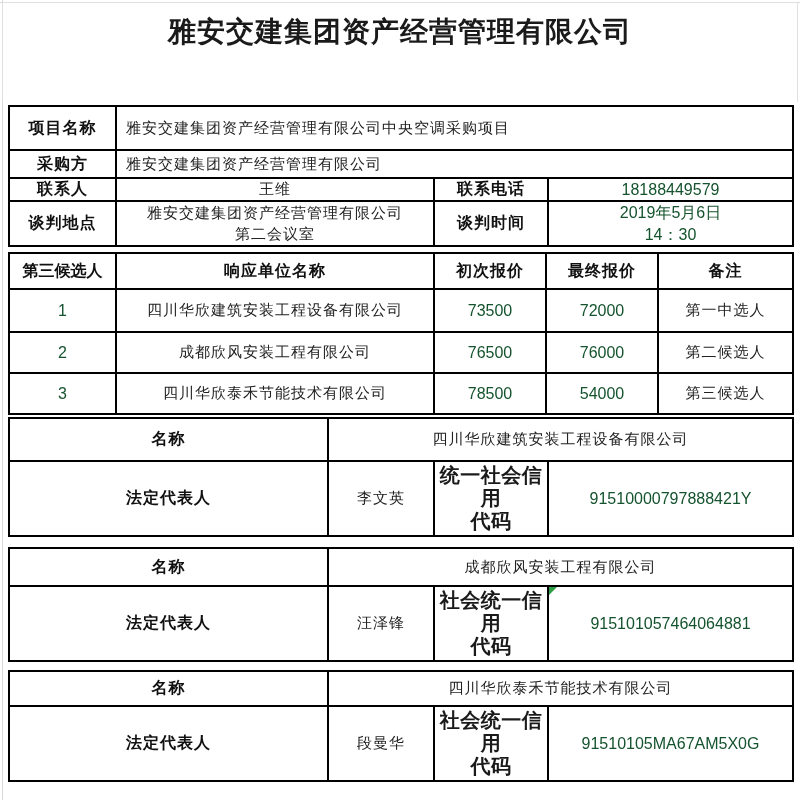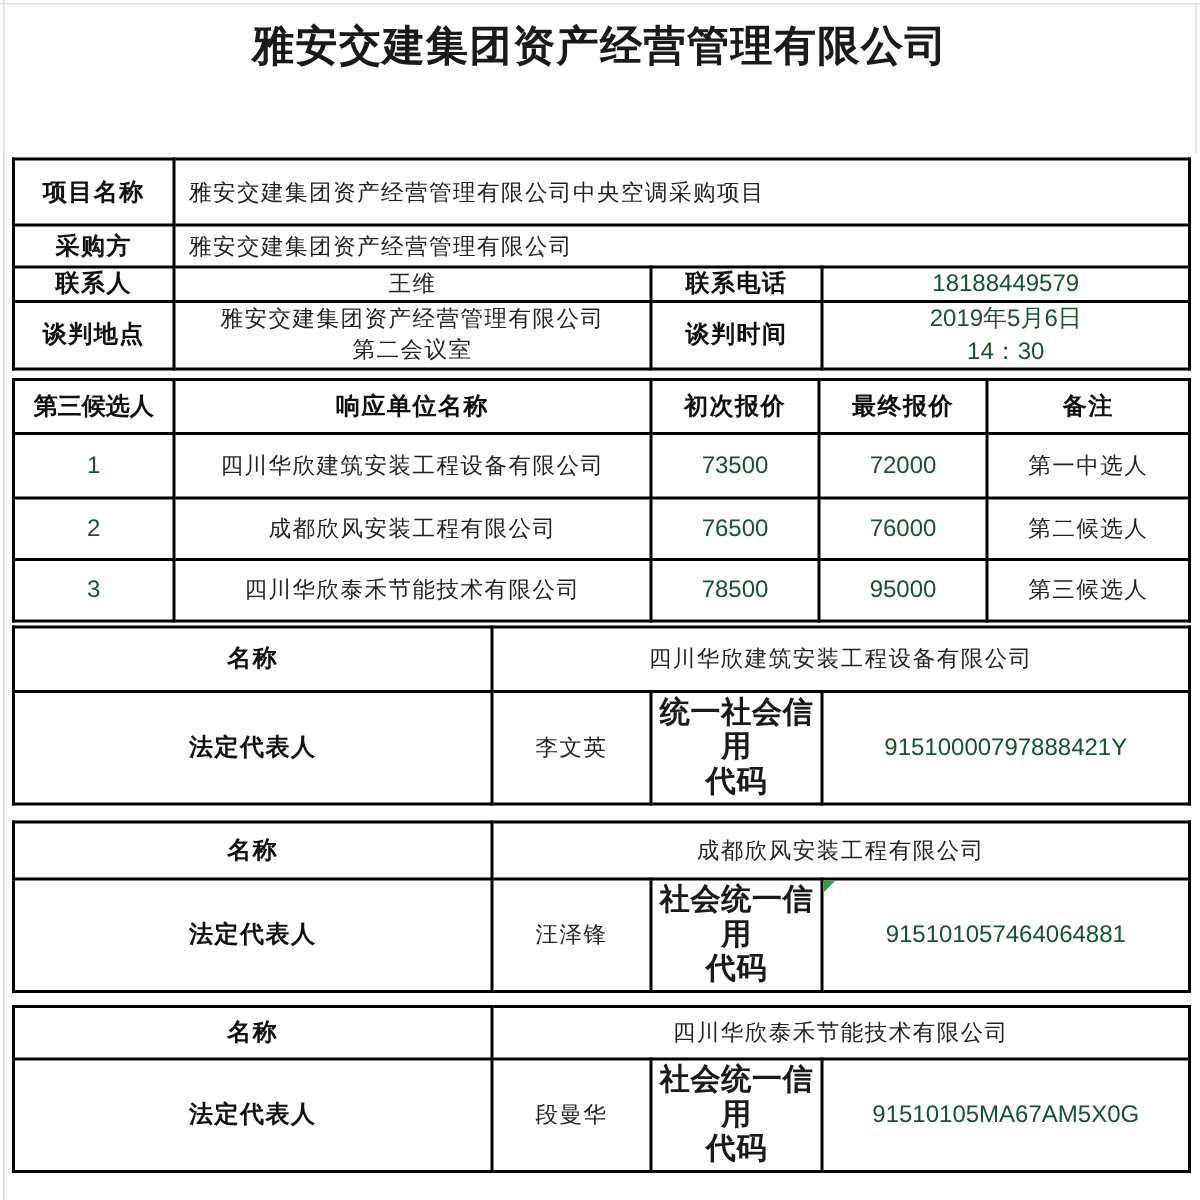--- a/index.html
+++ b/index.html
@@ -168,21 +168,21 @@
       <td class="num">2</td>
       <td class="val">成都欣风安装工程有限公司</td>
       <td class="num">76500</td>
       <td class="num">76000</td>
       <td class="val">第二候选人</td>
     </tr>
     <tr style="height:41px">
       <td class="num">3</td>
       <td class="val">四川华欣泰禾节能技术有限公司</td>
       <td class="num">78500</td>
-      <td class="num">95000</td>
+      <td class="num">54000</td>
       <td class="val">第三候选人</td>
     </tr>
   </tbody>
     </table>
 
   <div class="gap2"></div>
 
   <table class="t">
     <colgroup>
         <col style="width:319px">

